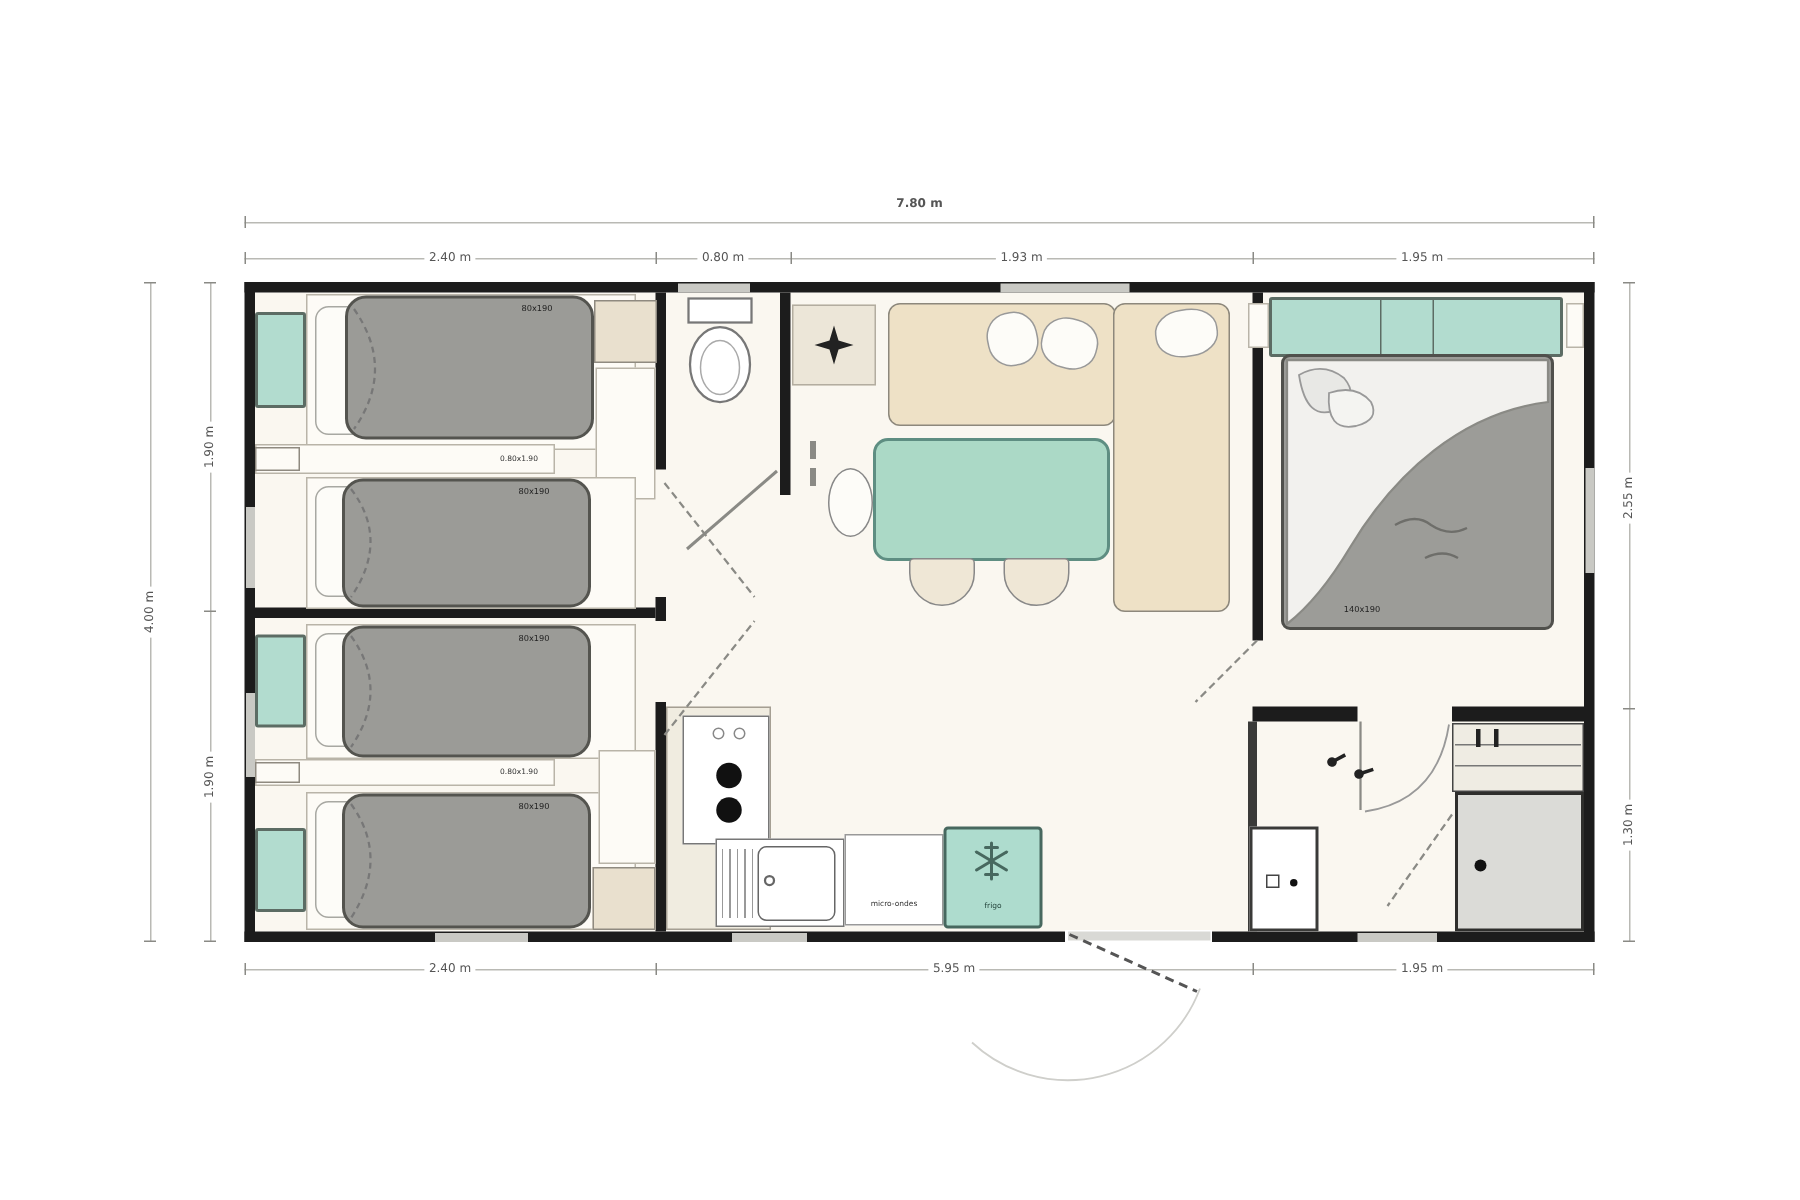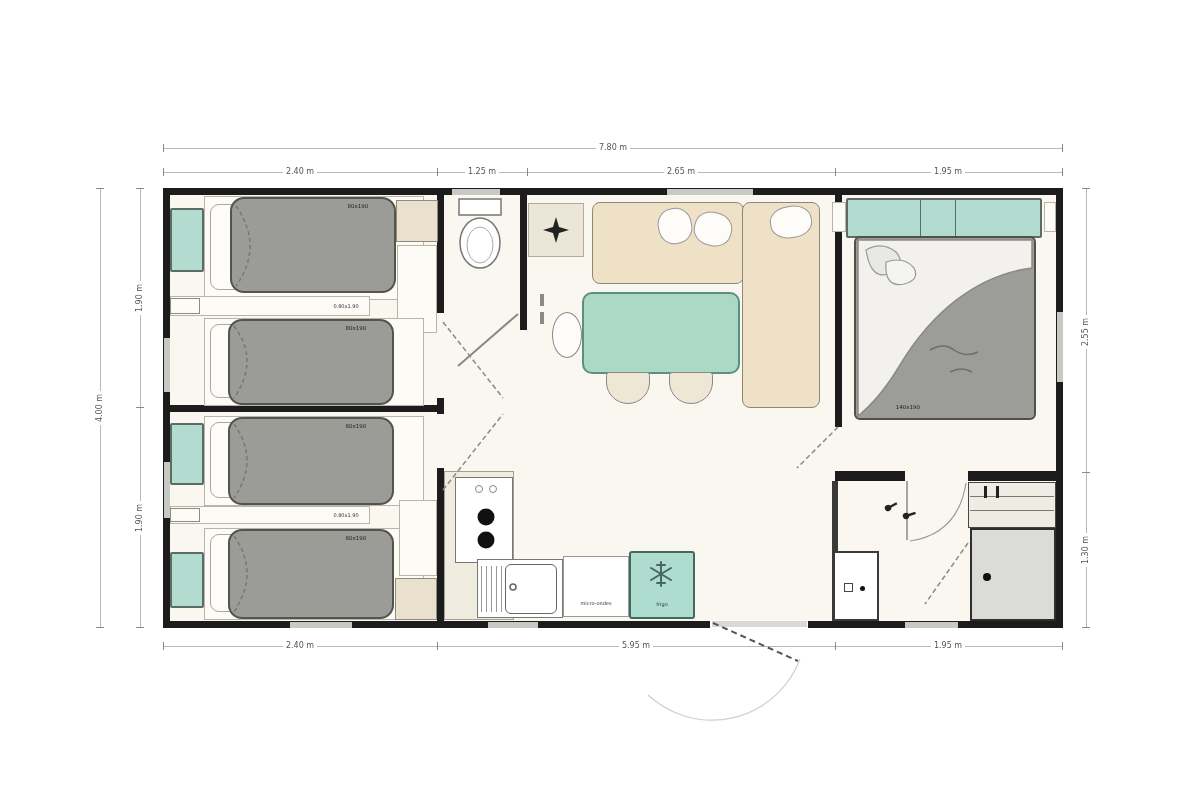--- a/index.html
+++ b/index.html
@@ -31,31 +31,31 @@
   svg.overlay{position:absolute;left:0;top:0;pointer-events:none;}
 </style>
 </head>
 <body>
 
 <div id="stage">
 
   <div class="dimline-h" style="left:163px;top:148px;width:900px;"></div>
   <div class="tick-v" style="left:163px;top:144px;"></div>
   <div class="tick-v" style="left:1062px;top:144px;"></div>
-  <div class="dim-label" style="left:613px;top:148px;">7.80 m</div>
+  <div class="dim-label" style="left:613px;top:136px;font-weight:bold;">7.80 m</div>
 
   <div class="dimline-h" style="left:163px;top:172px;width:900px;"></div>
   <div class="tick-v" style="left:163px;top:168px;"></div>
   <div class="tick-v" style="left:437px;top:168px;"></div>
   <div class="tick-v" style="left:527px;top:168px;"></div>
   <div class="tick-v" style="left:835px;top:168px;"></div>
   <div class="tick-v" style="left:1062px;top:168px;"></div>
   <div class="dim-label" style="left:300px;top:172px;">2.40 m</div>
-  <div class="dim-label" style="left:482px;top:172px;">1.25 m</div>
-  <div class="dim-label" style="left:681px;top:172px;">2.65 m</div>
+  <div class="dim-label" style="left:482px;top:172px;">0.80 m</div>
+  <div class="dim-label" style="left:681px;top:172px;">1.93 m</div>
   <div class="dim-label" style="left:948px;top:172px;">1.95 m</div>
 
   <div class="dimline-h" style="left:163px;top:646px;width:900px;"></div>
   <div class="tick-v" style="left:163px;top:642px;"></div>
   <div class="tick-v" style="left:437px;top:642px;"></div>
   <div class="tick-v" style="left:835px;top:642px;"></div>
   <div class="tick-v" style="left:1062px;top:642px;"></div>
   <div class="dim-label" style="left:300px;top:646px;">2.40 m</div>
   <div class="dim-label" style="left:636px;top:646px;">5.95 m</div>
   <div class="dim-label" style="left:948px;top:646px;">1.95 m</div>

